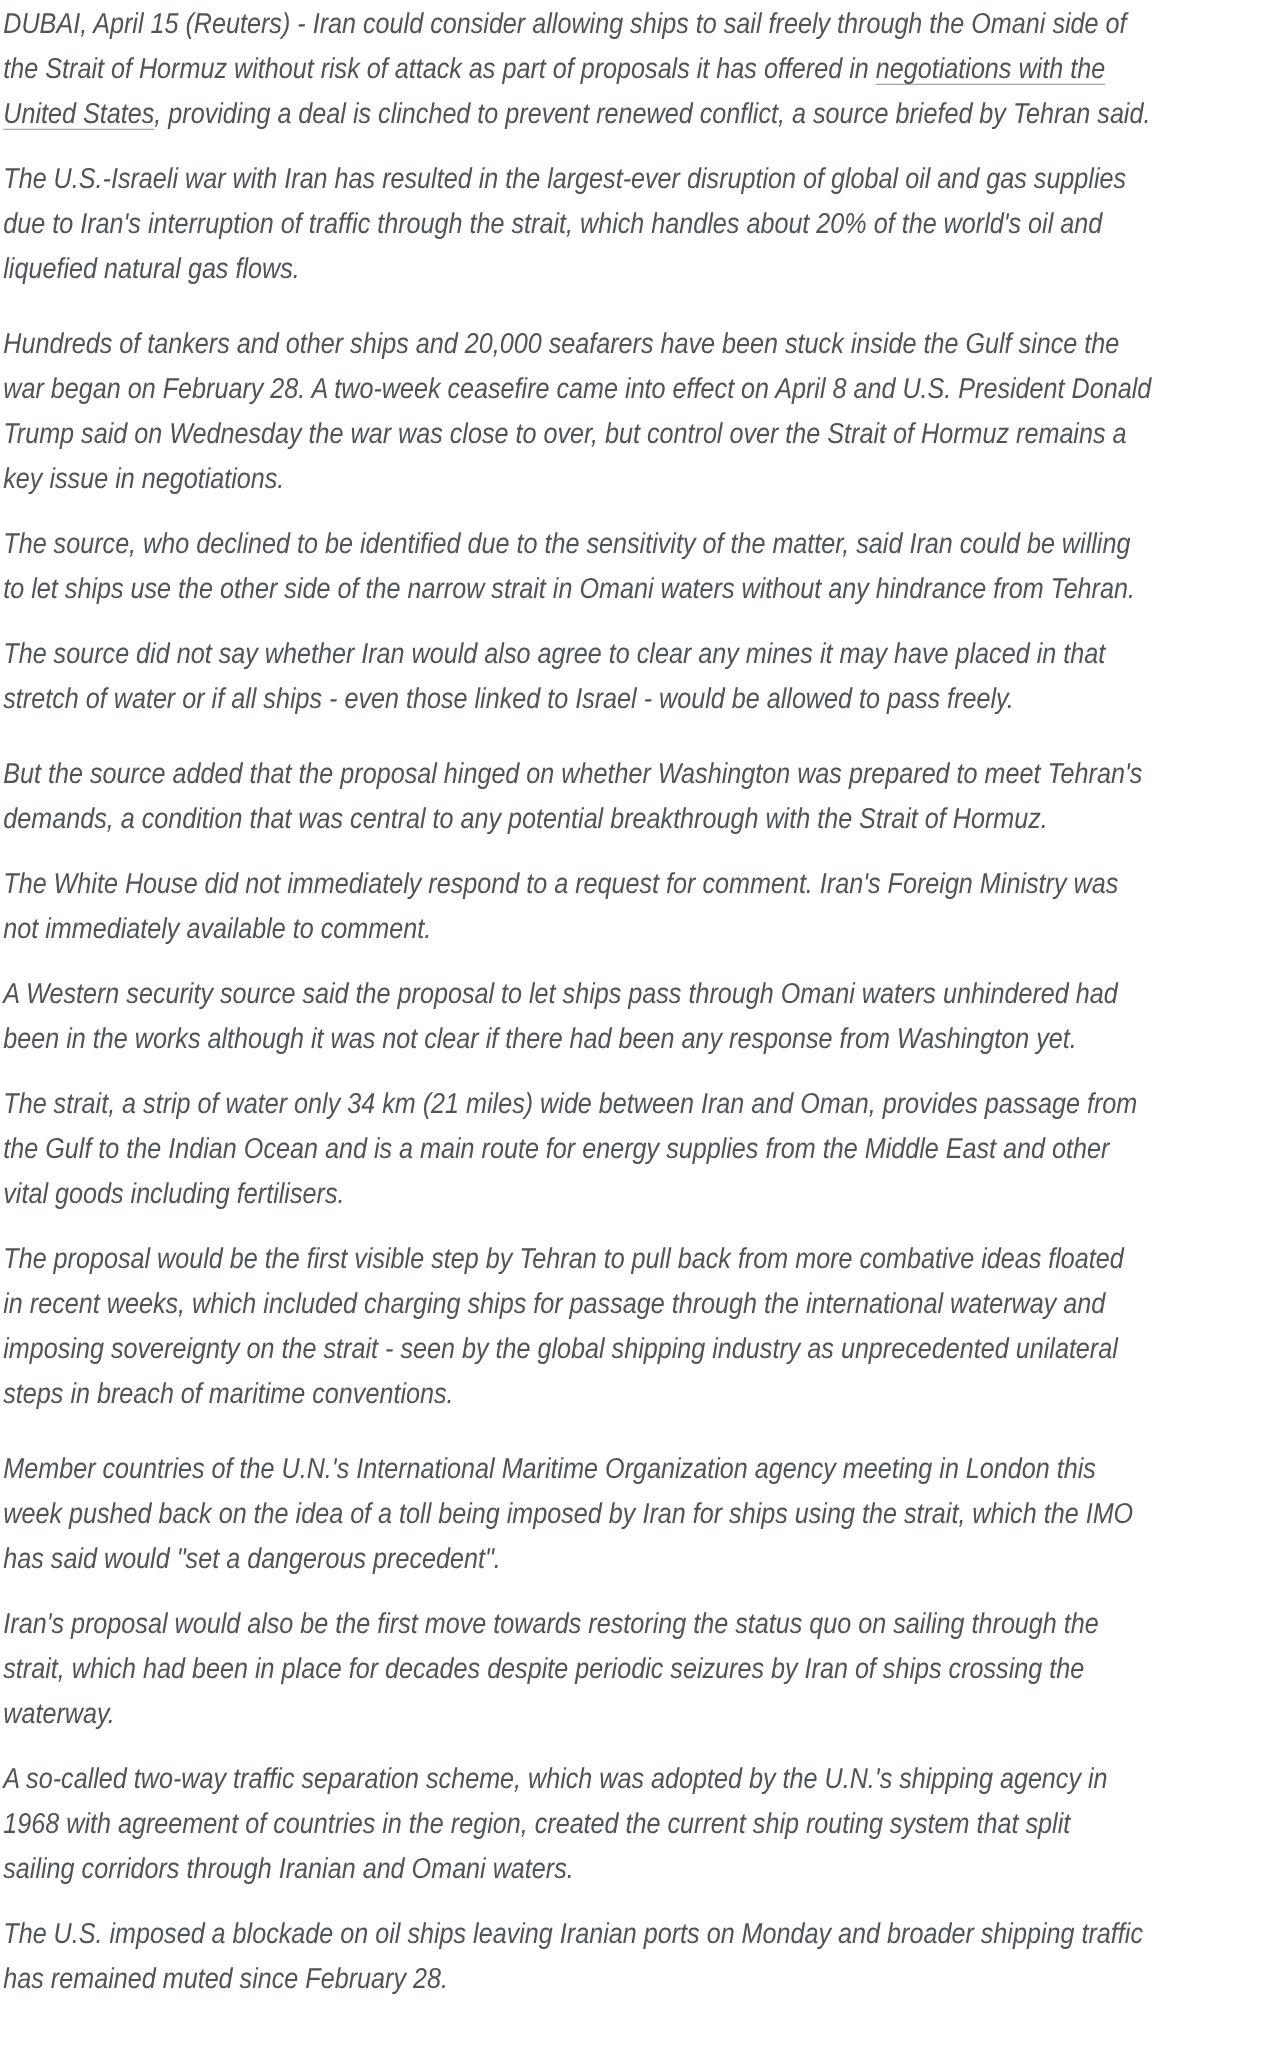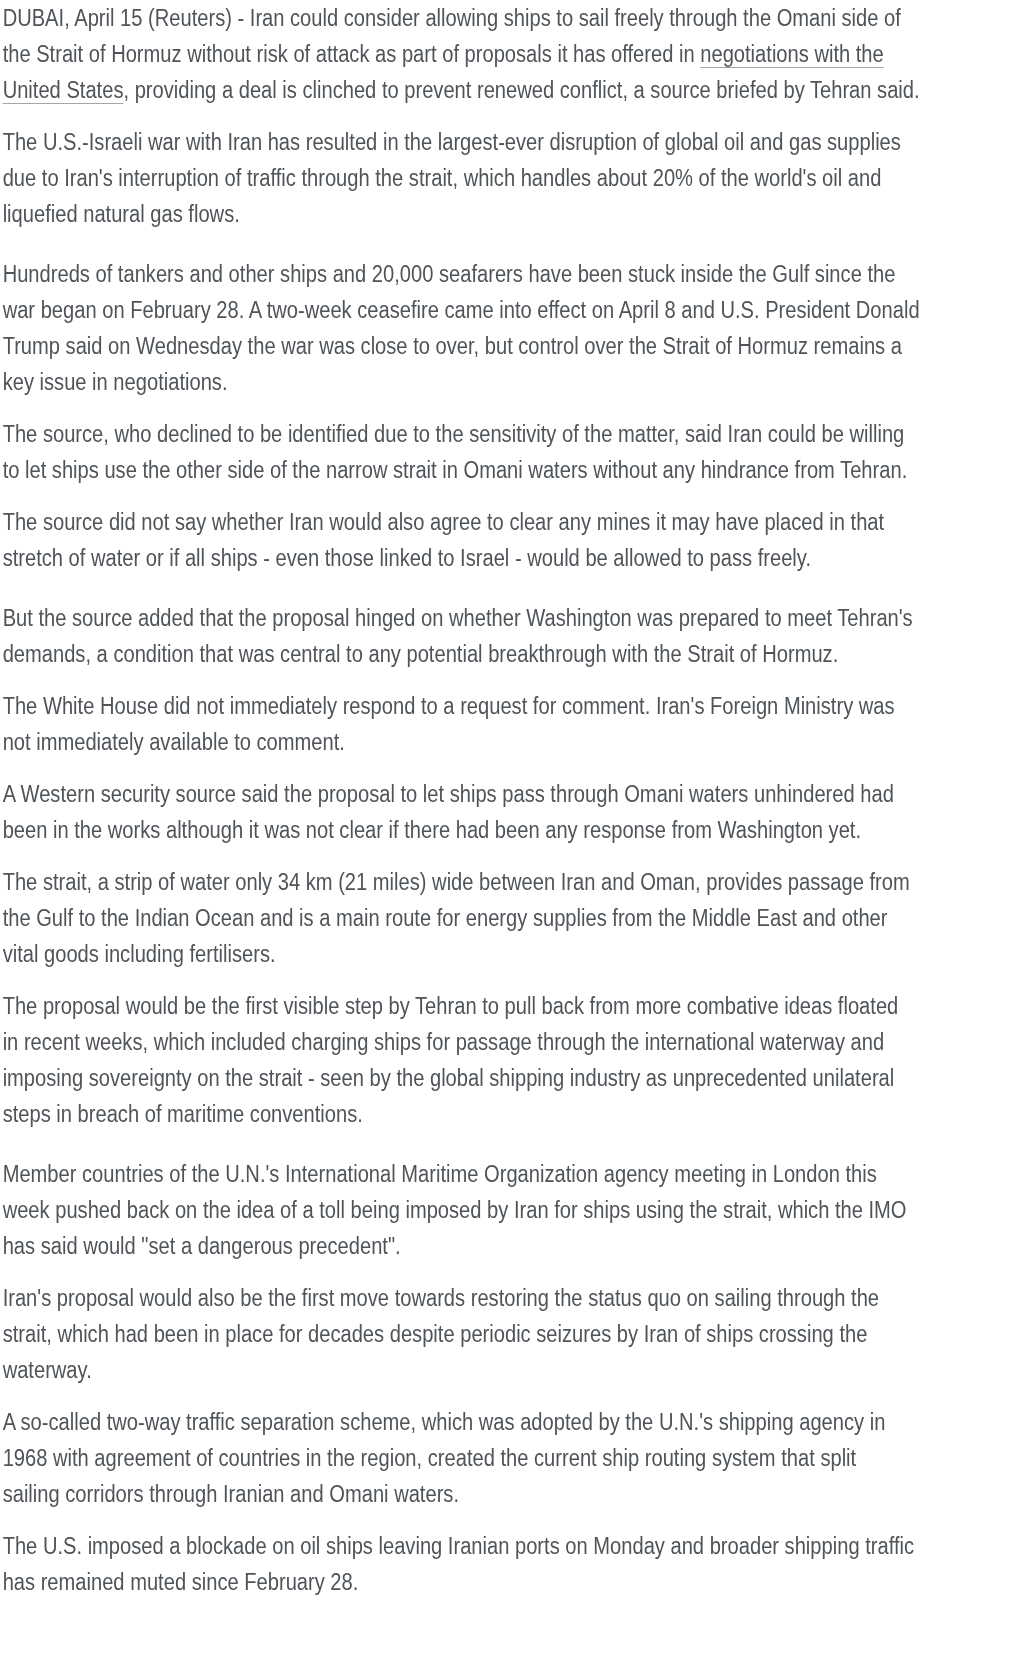--- a/index.html
+++ b/index.html
@@ -5,20 +5,21 @@
   html, body {
     margin: 0;
     padding: 0;
     background: #ffffff;
   }
   .viewport {
     width: 1024px;
     height: 1654px;
     overflow: hidden;
     background: #ffffff;
+    font-style: italic;
   }
   
   .article {
     width: 1170px;
     transform: scaleX(0.875);
     transform-origin: 0 0;
     font-family: "Liberation Sans", sans-serif;
     font-size: 23px;
     line-height: 36px;
     font-weight: 400;

